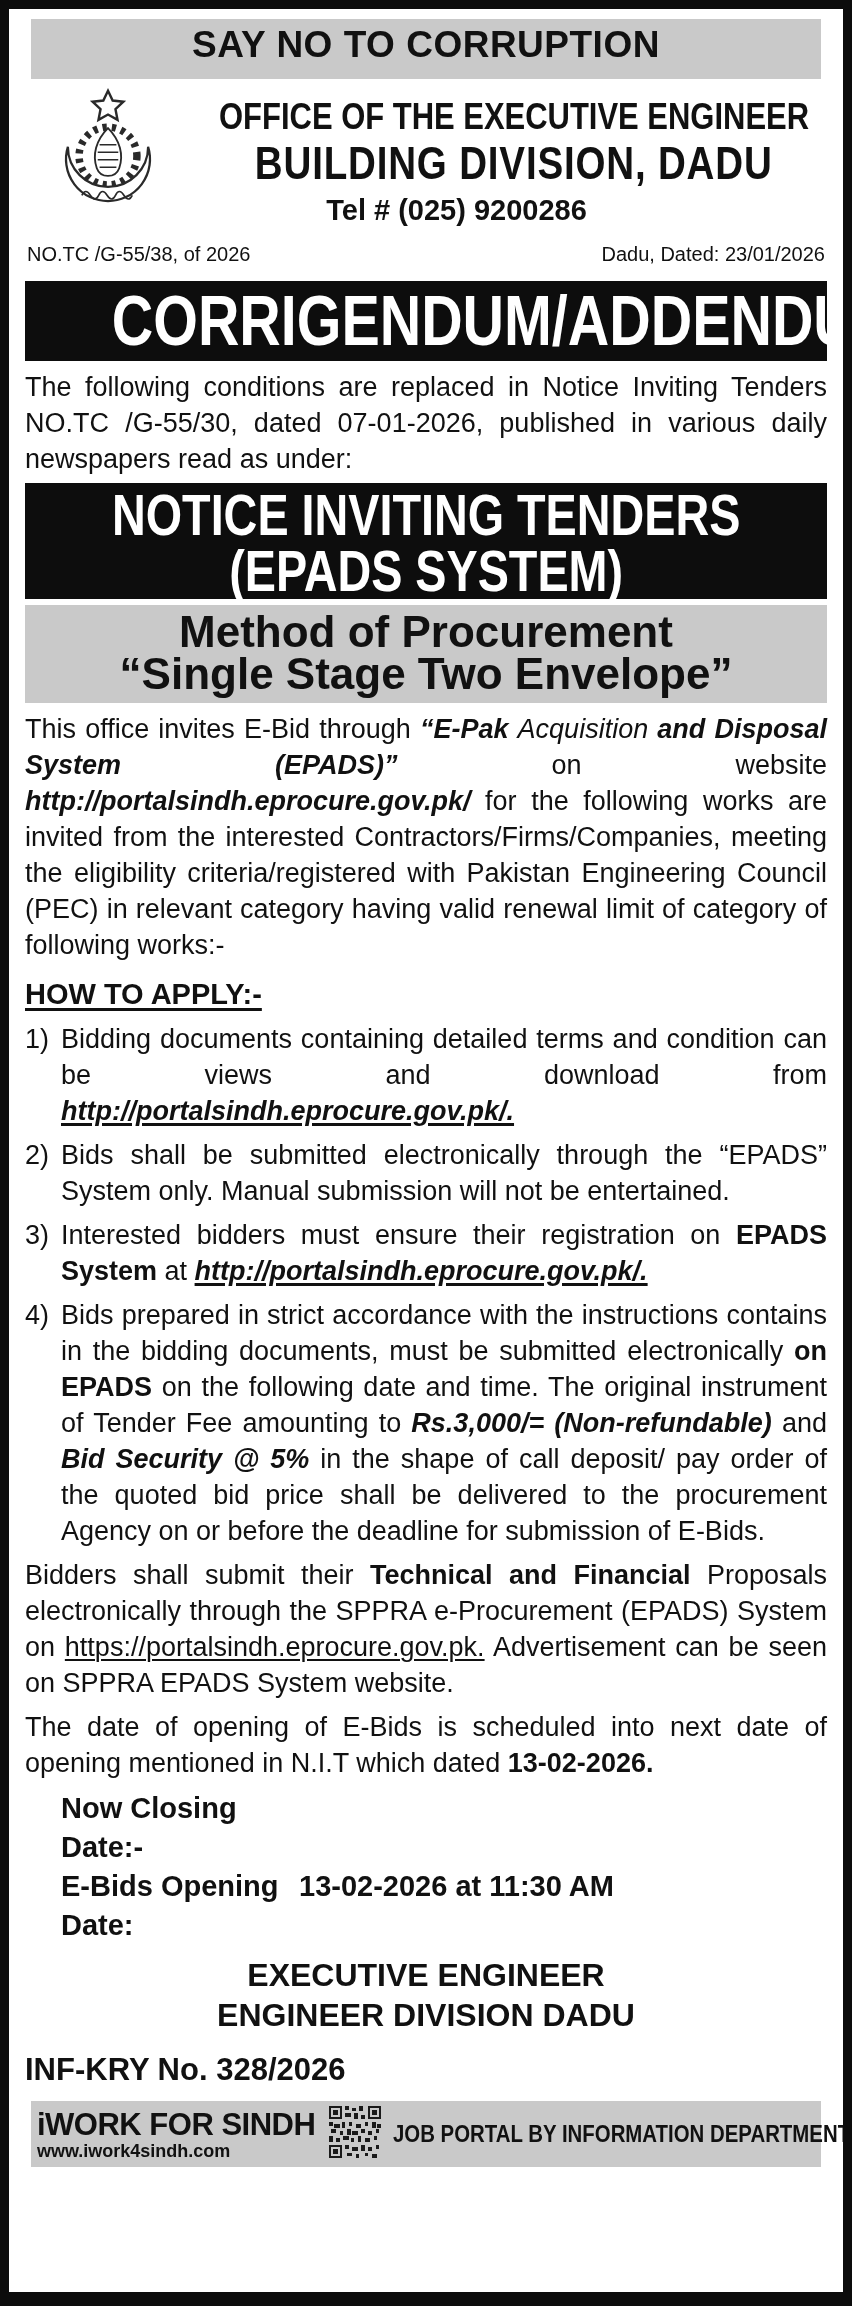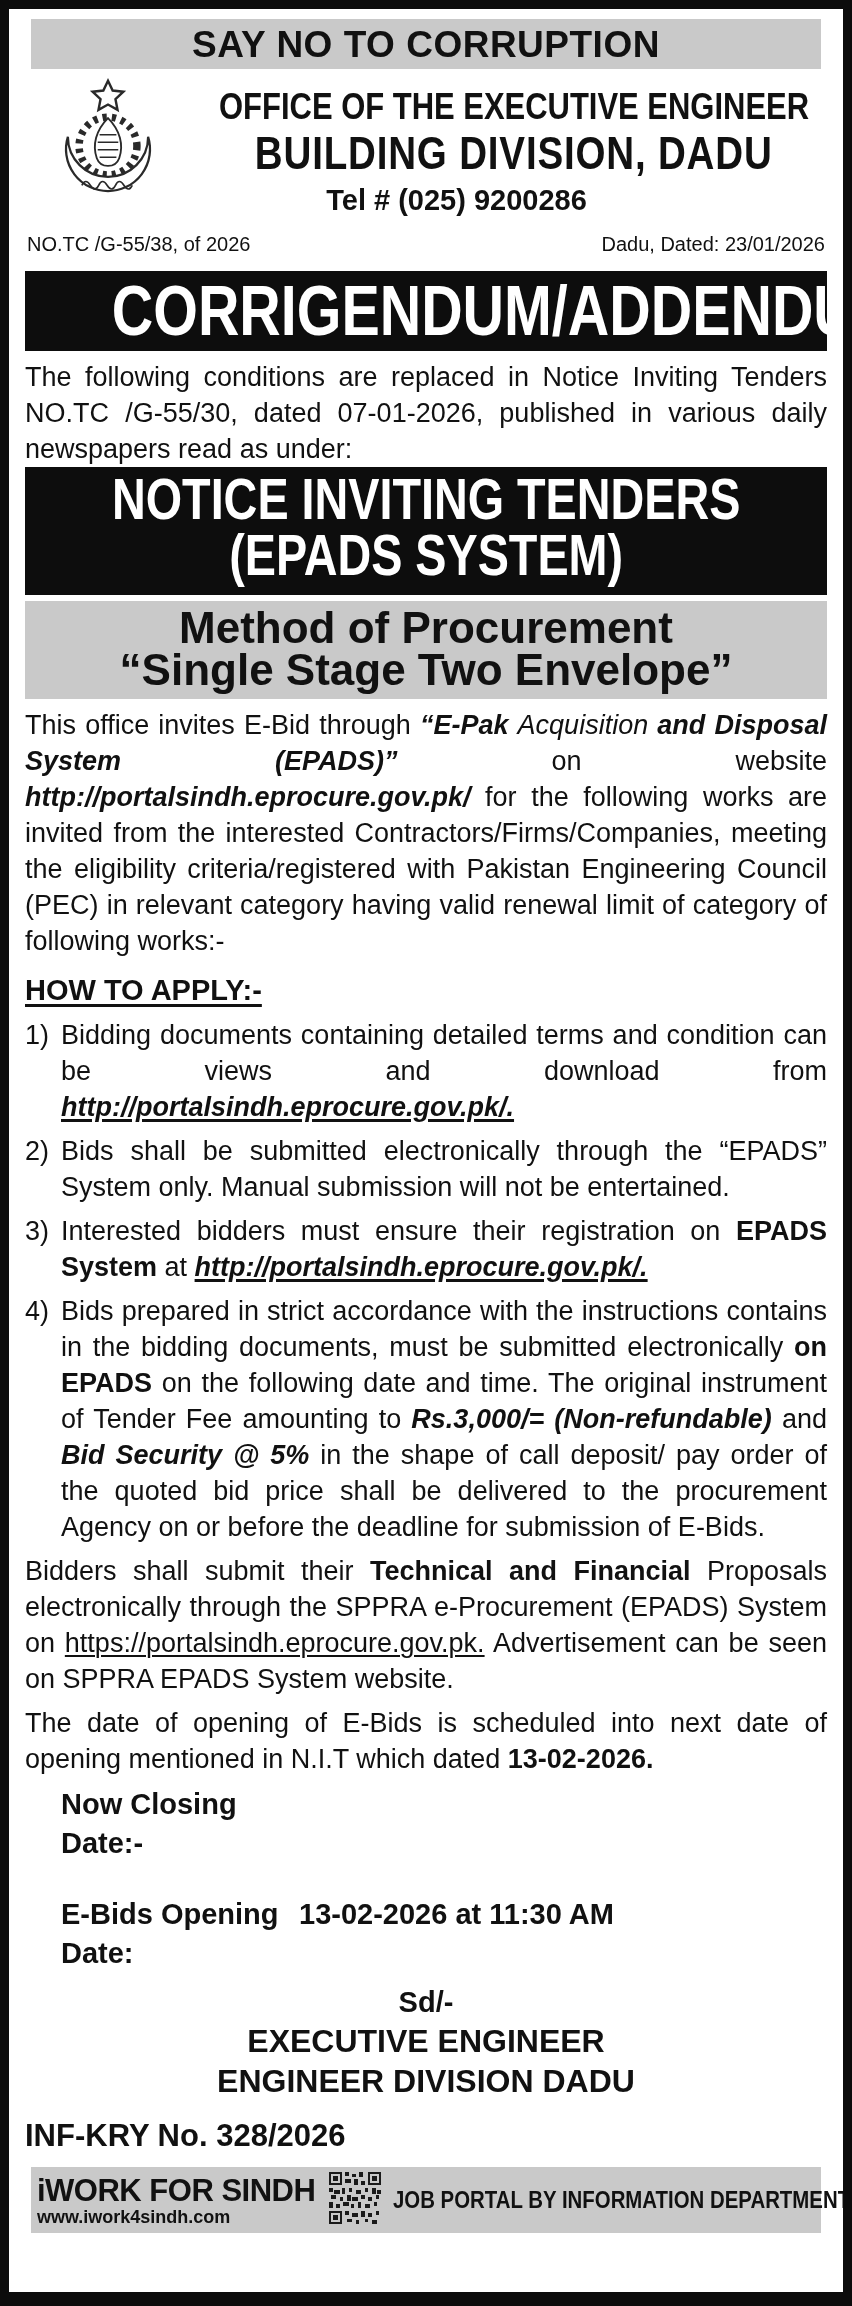--- a/index.html
+++ b/index.html
@@ -3,46 +3,46 @@
 <meta charset="utf-8">
 <style>
   html,body{margin:0;padding:0;background:#e8e8e8;}
   .page{
     position:relative;width:852px;height:2306px;margin:0 auto;background:#fff;
     box-sizing:border-box;border:9px solid #0c0c0c;border-bottom-width:14px;
     padding:8px 16px 10px;font-family:"Liberation Sans",sans-serif;color:#111;
     overflow:hidden;
   }
   .graybar{background:#c9c9c9;text-align:center;}
-  .slogan{margin:2px 6px 0;height:50px;line-height:52px;font-size:37px;font-weight:bold;letter-spacing:.5px;}
+  .slogan{margin:2px 6px 0;height:60px;line-height:52px;font-size:37px;font-weight:bold;letter-spacing:.5px;}
   .header{display:flex;align-items:flex-end;margin-top:10px;height:142px;}
   .emblem{flex:0 0 120px;margin-left:26px;}
   .htext{flex:1;text-align:center;padding-top:2px;}
   .office{font-size:36px;font-weight:bold;line-height:40px;white-space:nowrap;}
   .division{font-size:47px;font-weight:bold;letter-spacing:1px;line-height:52px;white-space:nowrap;}
   .tel{font-size:29px;font-weight:bold;line-height:42px;padding-right:115px;}
   .cond{display:inline-block;transform:scaleX(.82);transform-origin:center;white-space:nowrap;}
   .cond95{display:inline-block;transform:scaleX(.86);transform-origin:center;white-space:nowrap;}
   .refline{display:flex;justify-content:space-between;font-size:20px;line-height:34px;margin:6px 2px 0;}
   .bannerblack{background:#0d0d0d;color:#fff;text-align:center;margin-top:10px;}
   .b1{height:80px;line-height:80px;font-size:70px;font-weight:bold;}
-  .b2{padding:4px 0 12px;margin-top:0;}
+  .b2{padding:4px 0 0;margin-top:6px;}
   .b2 div{font-size:57px;font-weight:bold;line-height:56px;}
   .methodbar{margin-top:6px;padding:6px 0 8px;}
   .methodbar div{font-size:44px;font-weight:bold;line-height:42px;}
   .para{font-size:27px;line-height:36px;text-align:justify;margin:8px 0 0;}
   .howto{font-size:29px;font-weight:bold;margin-top:12px;line-height:38px;}
   .howto span{text-decoration:underline;text-decoration-thickness:3px;text-underline-offset:4px;}
   .item{position:relative;padding-left:36px;font-size:27px;line-height:36px;text-align:justify;margin-top:8px;}
   .item .num{position:absolute;left:0;top:0;}
   .bold{font-weight:bold;}
   .bi{font-weight:bold;font-style:italic;}
   .biu{font-weight:bold;font-style:italic;text-decoration:underline;text-decoration-thickness:3px;text-underline-offset:3px;}
   .u{text-decoration:underline;text-decoration-thickness:2px;text-underline-offset:3px;}
-  .sched{display:flex;margin-left:36px;font-size:29px;font-weight:bold;line-height:39px;margin-top:32px;}
+  .sched{display:flex;margin-left:36px;font-size:29px;font-weight:bold;line-height:39px;}
   .sched .lab{width:238px;}
   .sig{text-align:center;margin-top:10px;}
   .sig .sd{font-size:29px;font-weight:bold;line-height:38px;}
   .sig .t{font-size:32px;font-weight:bold;line-height:40px;}
   .inf{font-size:31px;font-weight:bold;margin-top:16px;line-height:38px;}
   .footer{background:#c9c9c9;height:66px;margin:12px 6px 16px;display:flex;align-items:center;padding:0 6px;}
   .iwfs{line-height:1;}
   .iwfs .big{font-size:31px;font-weight:bold;letter-spacing:-.5px;white-space:nowrap;}
   .iwfs .site{font-size:18px;font-weight:bold;margin-top:2px;}
   .qr{margin:0 12px 0 14px;flex:0 0 auto;}
@@ -129,21 +129,20 @@
   <div class="sched" style="margin-top:8px">
     <span class="lab">Now Closing Date:-</span>
   </div>
   <div class="sched">
     <span class="lab">E-Bids Opening Date:</span>
     <span>13-02-2026 at 11:30 AM</span>
   </div>
 
 
   <div class="sig">
-    <div class="sd">Sd/-</div>
     <div class="t">EXECUTIVE ENGINEER</div>
     <div class="t">ENGINEER DIVISION DADU</div>
   </div>
 
   <div class="inf">INF-KRY No. 328/2026</div>
 
   <div class="footer">
     <div class="iwfs">
       <div class="big">iWORK FOR SINDH</div>
       <div class="site">www.iwork4sindh.com</div>

